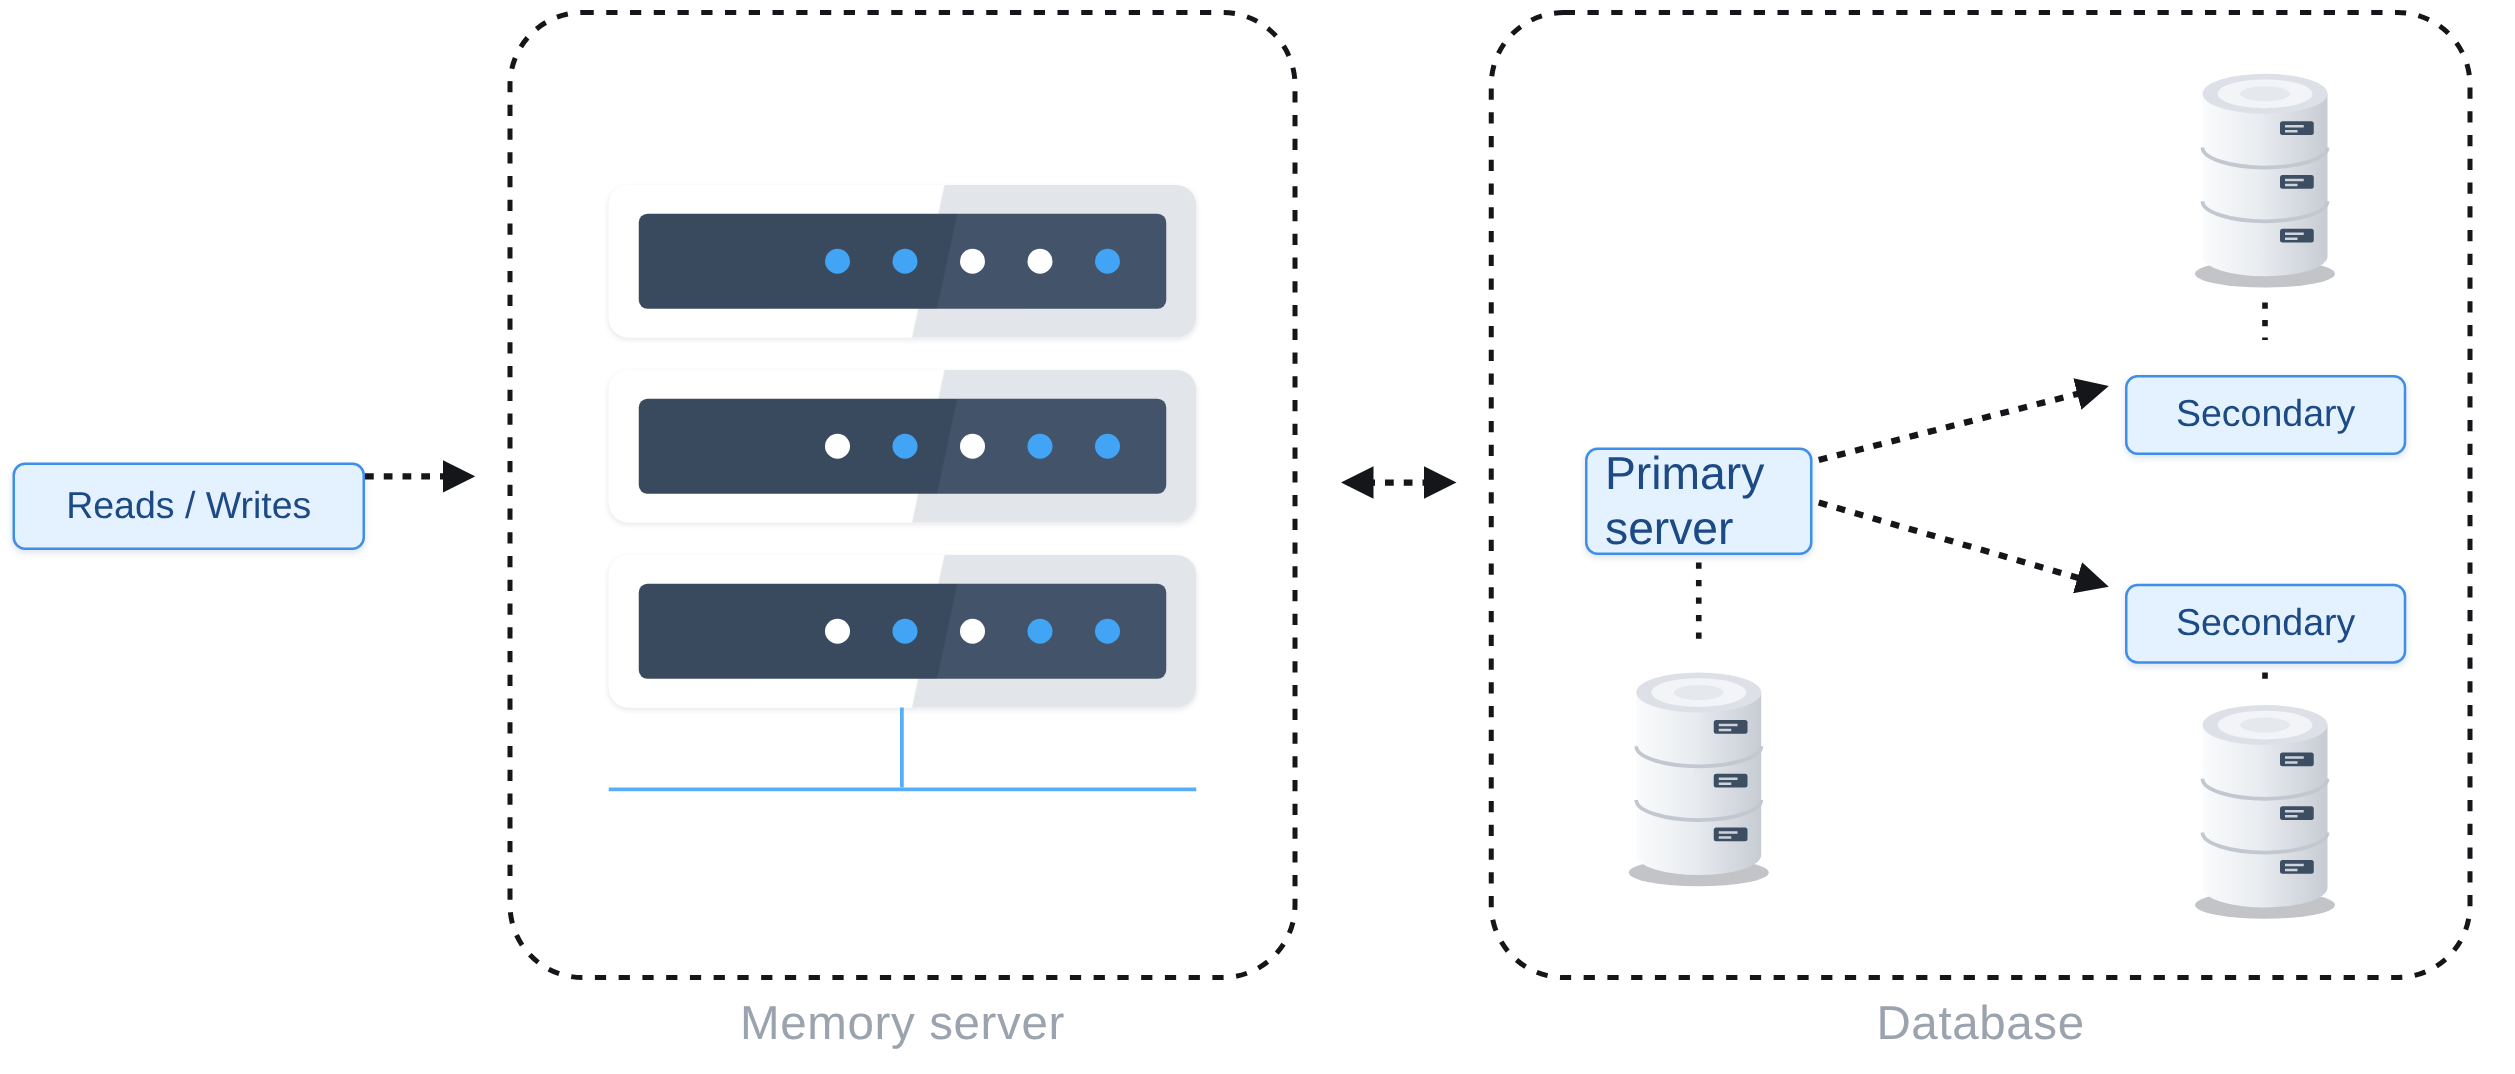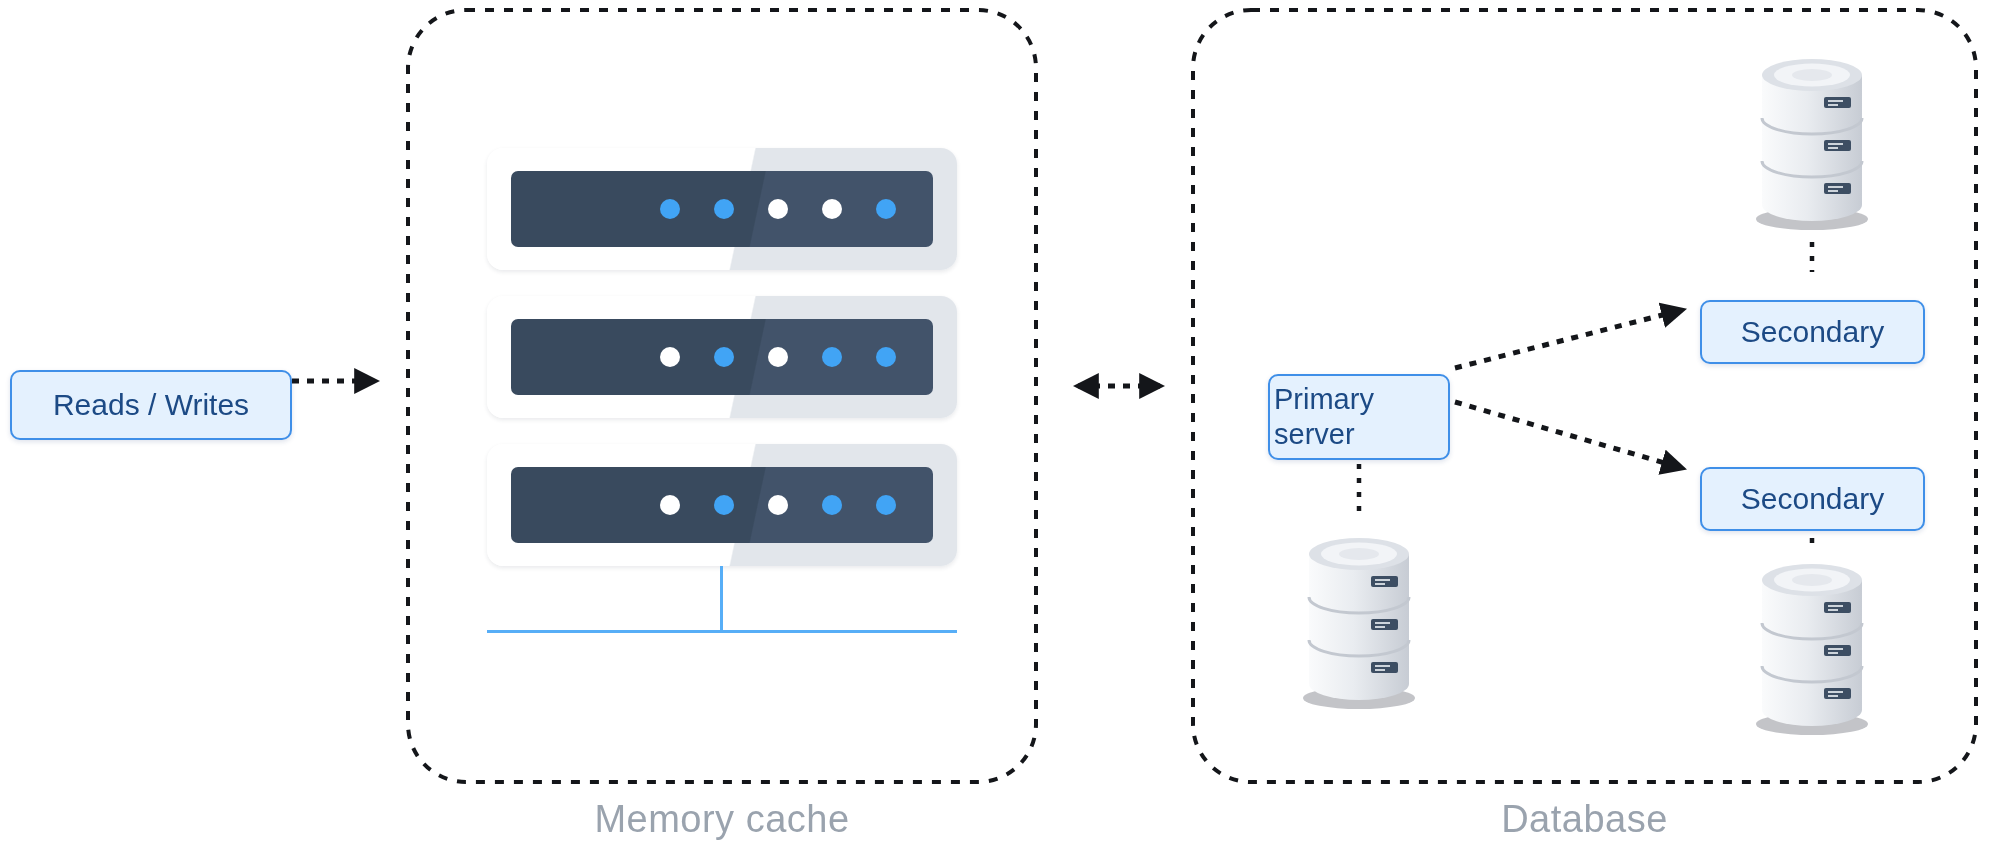--- a/index.html
+++ b/index.html
@@ -26,21 +26,21 @@
   .arrowhead{fill:var(--line-color);}
 
   
   .label-box{
     position:absolute;background:var(--box-bg);border:2.5px solid var(--box-border);
     border-radius:10px;display:flex;align-items:center;justify-content:center;
     color:var(--box-text);font-weight:500;text-align:left;
     box-shadow:0 2px 5px rgba(30,60,120,.14);box-sizing:border-box;line-height:1.2;margin-top:24px;
   }
   .reads-writes{left:10px;top:346px;width:282px;height:70px;font-size:30px;}
-  .primary{left:1268px;top:350px;width:182px;height:86px;font-size:29px;padding:4px 4px;}
+  .primary{left:1268px;top:334px;width:182px;height:86px;font-size:37px;padding:4px 14px;}
   .secondary-1{left:1700px;top:276px;width:225px;height:64px;font-size:30px;}
   .secondary-2{left:1700px;top:443px;width:225px;height:64px;font-size:30px;}
 
   
   .caption{position:absolute;text-align:center;color:var(--caption-color);
     font-size:38px;font-weight:500;letter-spacing:.5px;}
   .caption-cache{left:408px;top:798px;width:628px;}
   .caption-db{left:1193px;top:798px;width:783px;}
 
   
@@ -166,16 +166,16 @@
   <div class="label-box primary">
     <span>Primary server</span>
   </div>
   <div class="label-box secondary-1">
     <span>Secondary</span>
   </div>
   <div class="label-box secondary-2">
     <span>Secondary</span>
   </div>
 
-  <div class="caption caption-cache">Memory cache</div>
+  <div class="caption caption-cache">Memory server</div>
   <div class="caption caption-db">Database</div>
 
 </div>
 
 </body></html>

